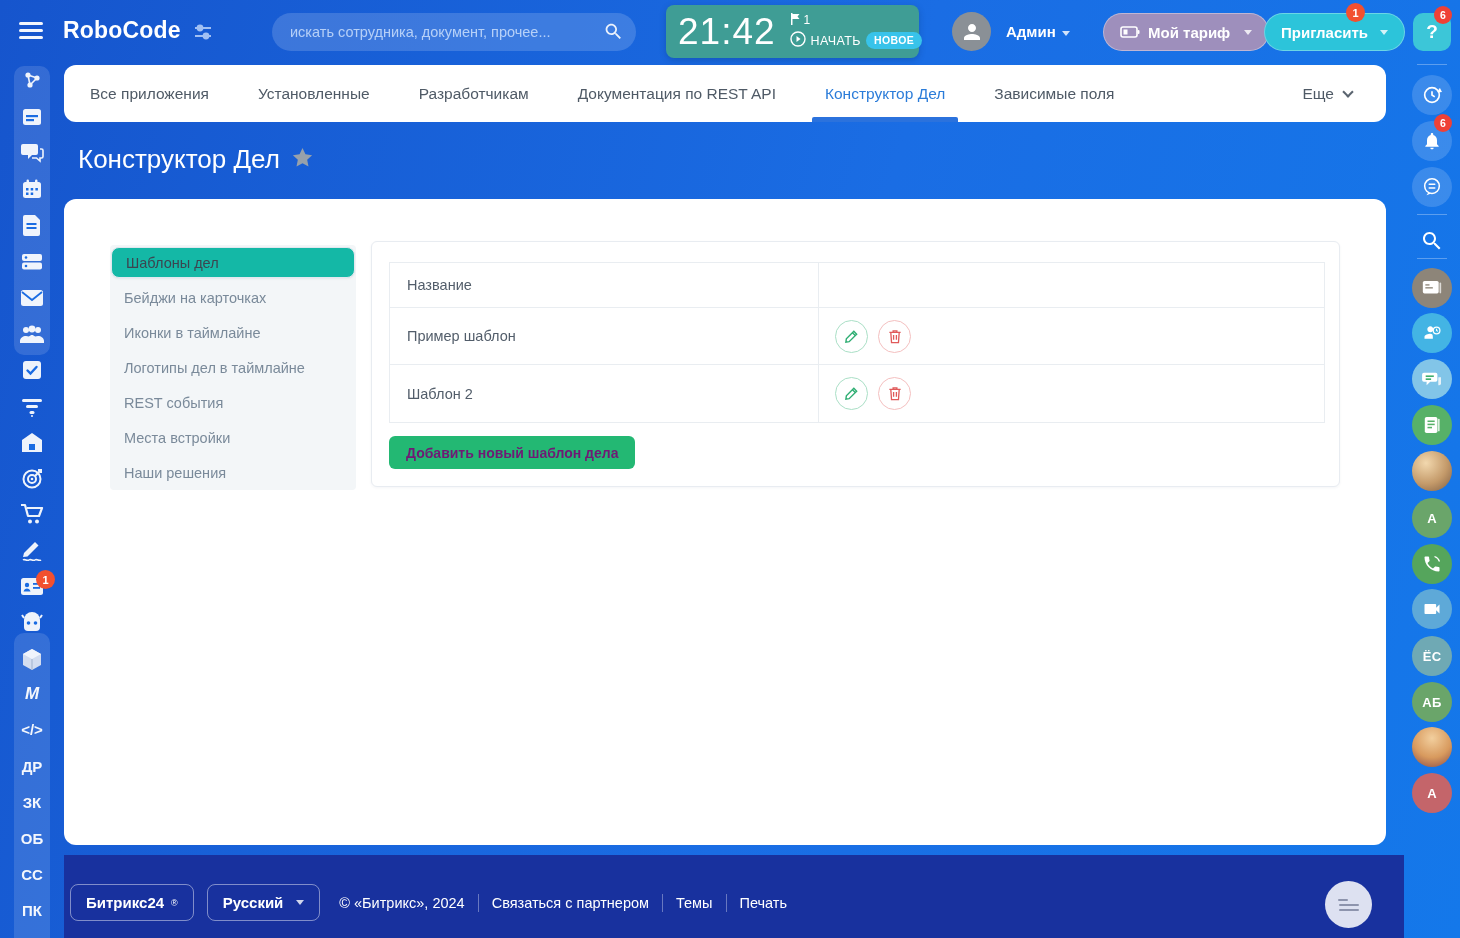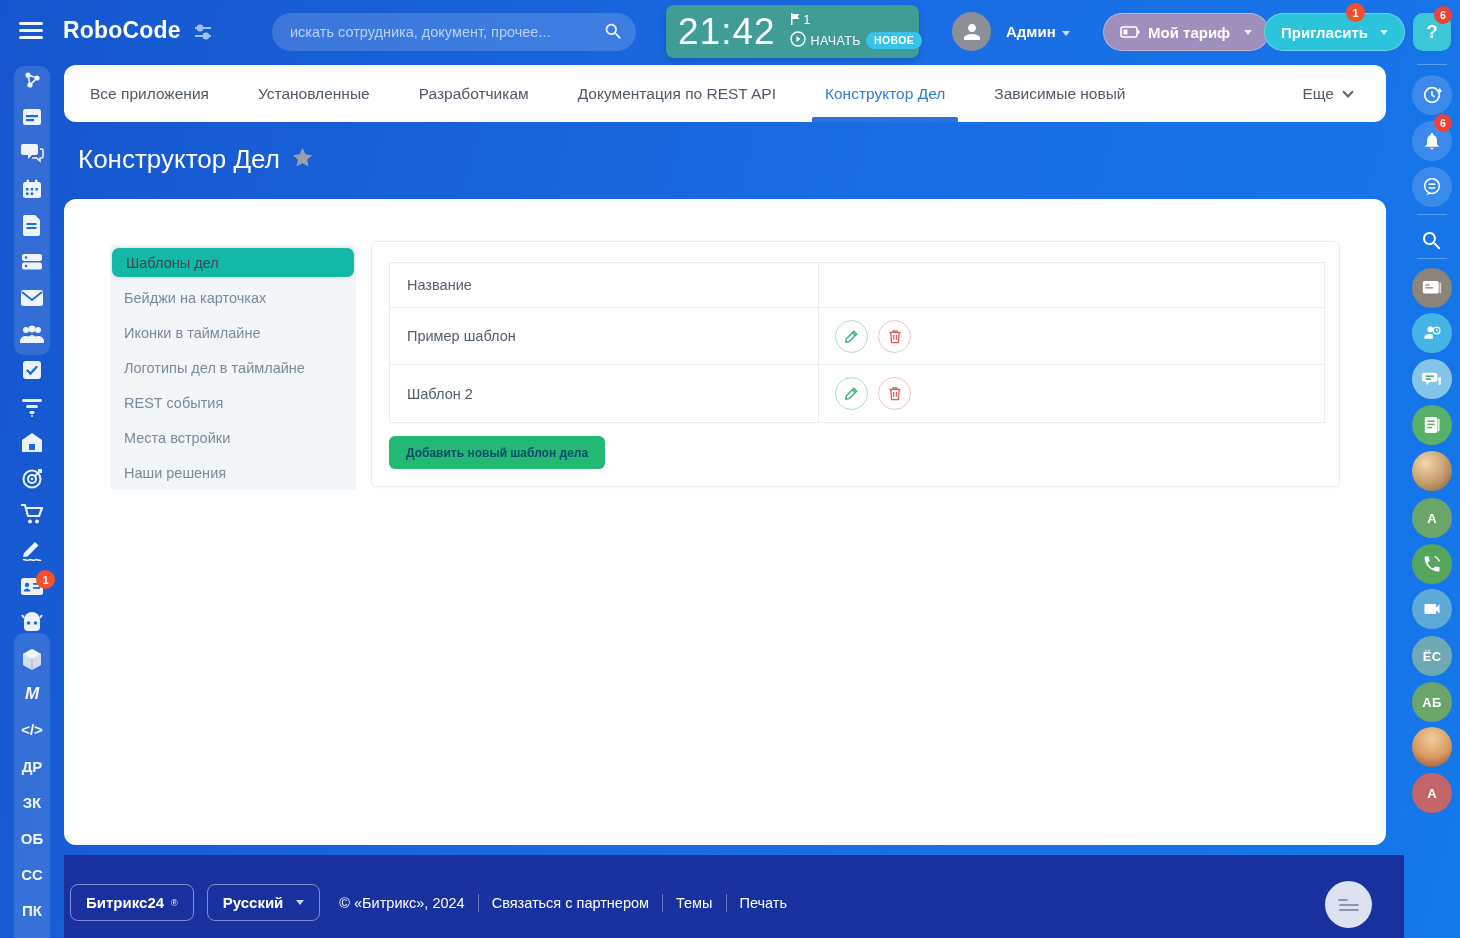--- a/index.html
+++ b/index.html
@@ -102,22 +102,22 @@
   .t-row:last-child { border-bottom:none; }
   .t-name { width:429px; border-right:1px solid #e9edf1; display:flex; align-items:center; padding-left:17px;
             font-size:14.5px; color:#525d6a; }
   .t-actions { flex:1; display:flex; align-items:center; gap:10px; padding-left:16px; }
   .t-head { height:45px;text-align:center; }
   .t-data { height:57px; }
   .circle-btn { width:33px; height:33px; border-radius:50%; background:#fff; display:flex; align-items:center;
                 justify-content:center; cursor:pointer; }
   .edit-btn { border:1px solid #aadfc6; }
   .del-btn { border:1px solid #f4c0c0; }
-  .add-btn { position:absolute; left:17px; top:194px; height:33px; padding:0 17px; background:#23b873; color:#0c4a6e;
-             border:none; border-radius:6px; font-size:12px; font-weight:bold; cursor:pointer;
+  .add-btn { position:absolute; left:17px; top:194px; height:33px; padding:0 17px; background:#23b873; color:#701a75;
+             border:none; border-radius:6px; font-size:14px; font-weight:bold; cursor:pointer;
              font-family:"Liberation Sans", sans-serif; }
 
   
   .footer { position:absolute; left:64px; top:855px; width:1340px; height:83px; background:#18319e; }
   .footer-row { position:absolute; left:6px; top:29px; height:37px; display:flex; align-items:center; gap:13px;
                 color:#fff; }
   .f-btn { height:37px; padding:0 15px; border:1px solid rgba(255,255,255,.45); border-radius:8px; background:transparent;
            color:#fff; font-weight:bold; font-size:15px; display:flex; align-items:center; gap:7px; cursor:pointer;
            font-family:"Liberation Sans", sans-serif; }
   .f-btn sup { font-size:9px; font-weight:normal; }
@@ -455,21 +455,21 @@
     <div class="rr-item" style="top:727px; background:radial-gradient(circle at 50% 28%, #f2cf9e, #d89a5e 55%, #8a4a44)"></div>
     <div class="rr-item rr-letter" style="top:773px; background:#c4656a">А</div>
   </div>
 
   <div class="tabbar">
     <div class="tab">Все приложения</div>
     <div class="tab">Установленные</div>
     <div class="tab">Разработчикам</div>
     <div class="tab">Документация по REST API</div>
     <div class="tab active">Конструктор Дел</div>
-    <div class="tab">Зависимые новый</div>
+    <div class="tab">Зависимые поля</div>
     <div class="tab tab-more">
       <span>Еще</span>
         <span class="chev"></span>
     </div>
   </div>
 
   <div class="page-title-row">
     <div class="page-title">Конструктор Дел</div>
     <span>
       <svg width="21" height="20" viewBox="0 0 22 21" fill="#97a1ab">

